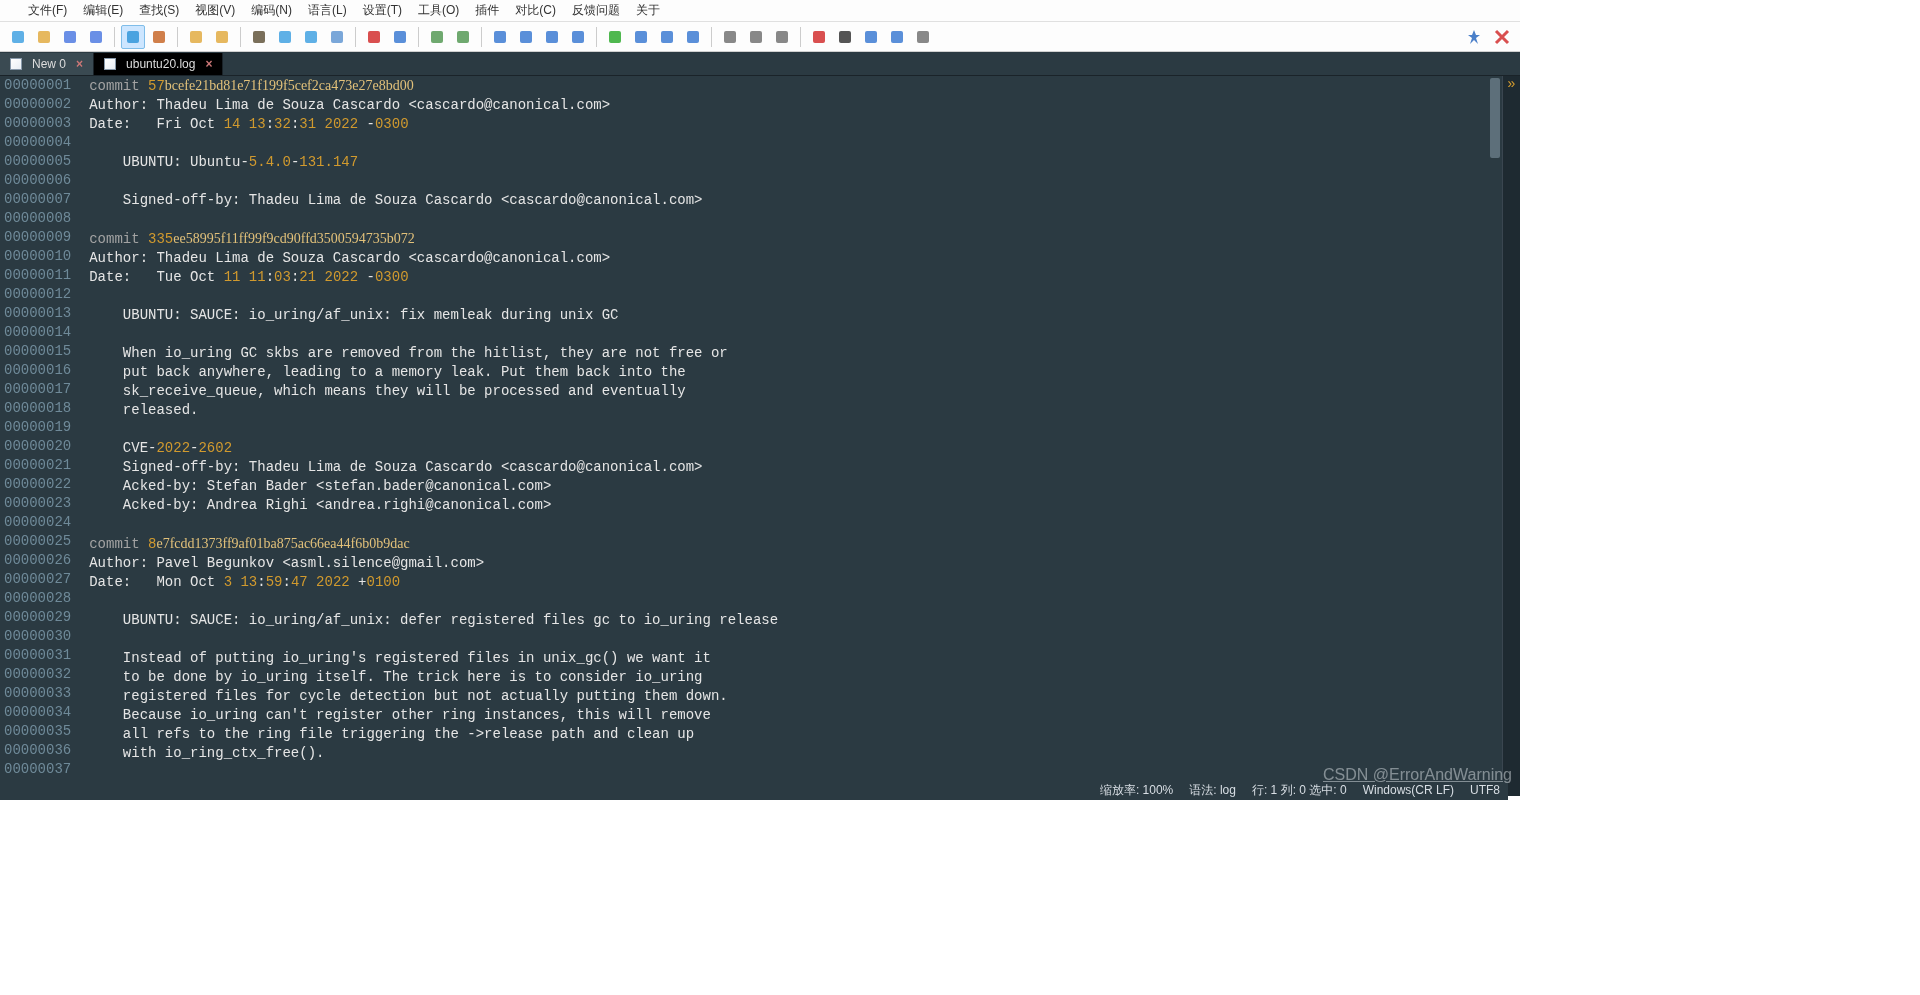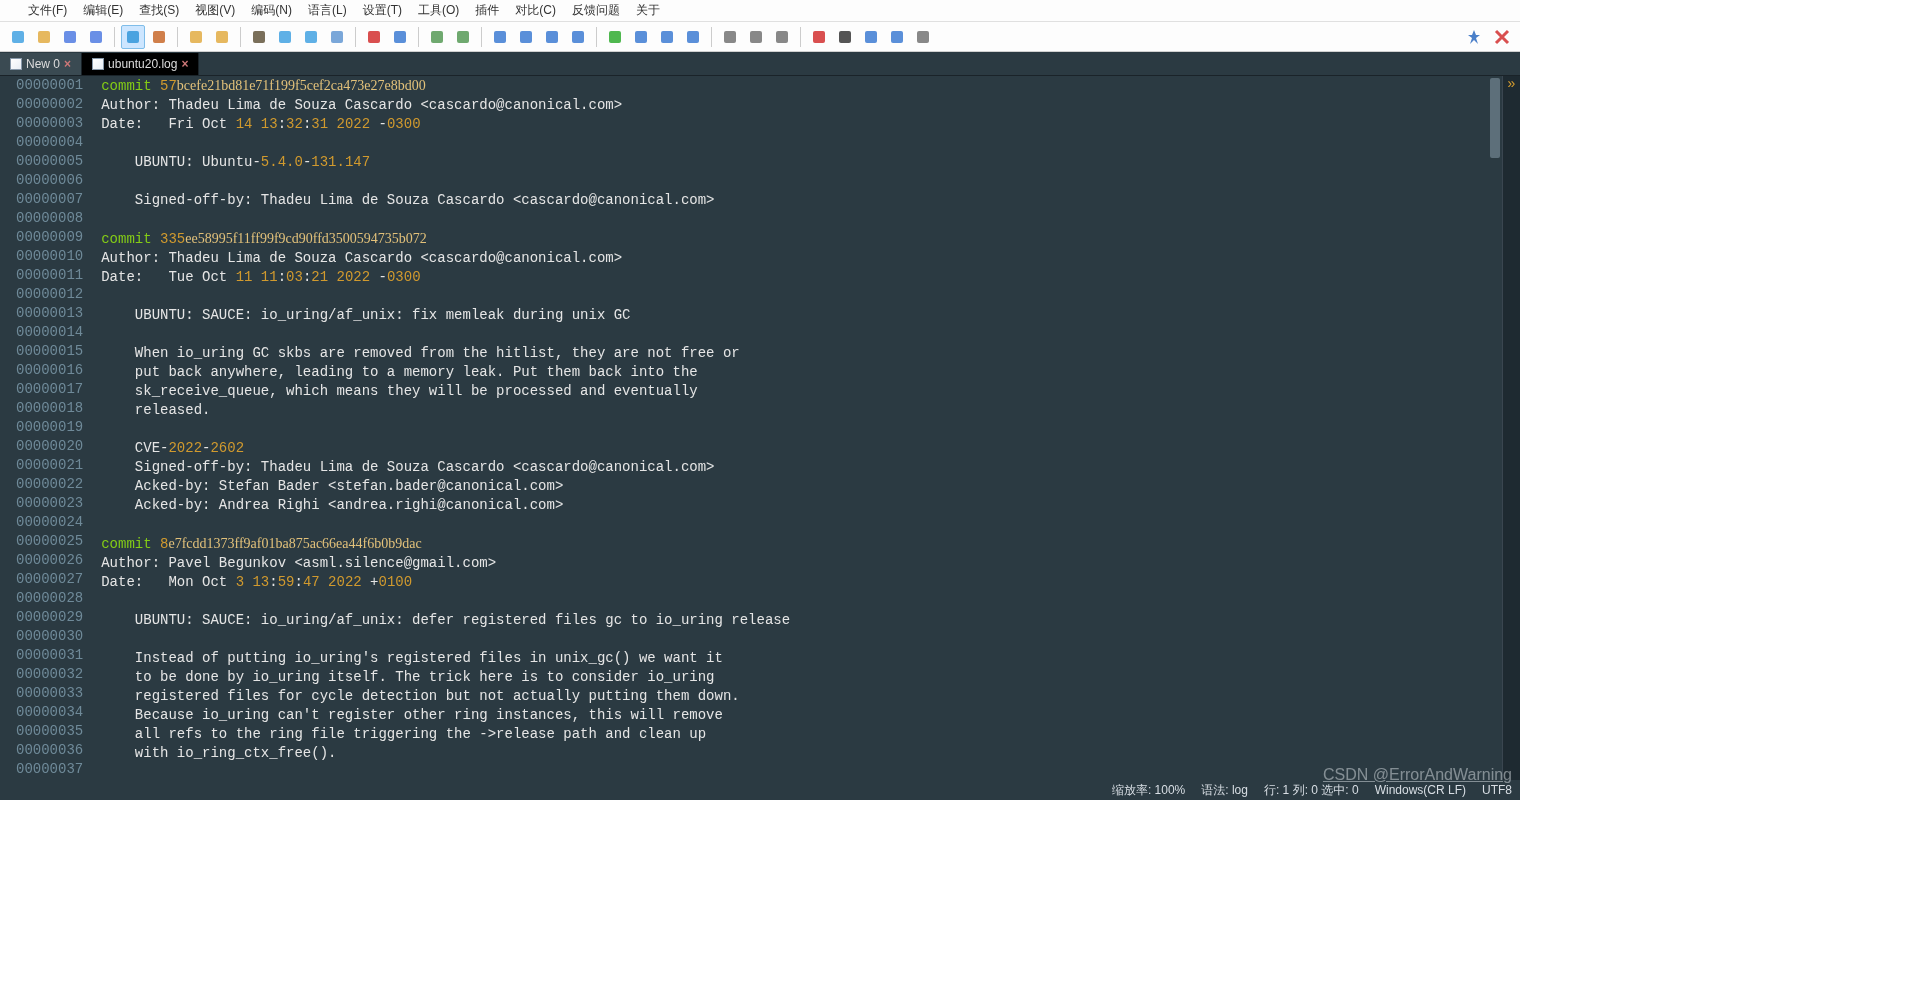--- a/index.html
+++ b/index.html
@@ -65,21 +65,21 @@
 }
 .tab {
   display: flex;
   align-items: center;
   padding: 3px 10px;
   background: #3a4a52;
   color: #ddd;
   font-size: 12px;
   border-right: 1px solid #1a2329;
   cursor: pointer;
-  gap: 4px;
+  gap: 10px;
   height: 22px;
 }
 .tab.active { background: #000000; }
 .tab .doc-icon {
   width: 12px; height: 12px;
   background: linear-gradient(135deg,#fff 0%,#e8eef5 100%);
   border: 1px solid #8899aa;
 }
 .tab .close-x { color: #c77; font-weight: bold; cursor: pointer; }
 .editor {
@@ -88,32 +88,32 @@
   background: #2b3a42;
   font-family: Consolas, "Courier New", monospace;
   font-size: 14px;
   line-height: 19px;
   position: relative;
 }
 .gutter {
   background: #2b3a42;
   color: #6f8a99;
   text-align: right;
-  padding: 0 6px 0 16px;
+  padding: 0 6px 0 4px;
   user-select: none;
   white-space: pre;
 }
 .code {
   flex: 1;
   color: #d8dee4;
   white-space: pre;
   padding-left: 12px;
   overflow: hidden;
 }
-.code .tok-kw { color: #84cc16; text-align: right; }
+.code .tok-kw { color: #a3a3a3; text-align: right; }
 .code .tok-hash { color: #e2c17a; font-family: Liberation Serif, serif; }
 .code .tok-num { color: #d19a2e; }
 .code .tok-punct { color: #e5e5e5; }
 .scrollbar-v {
   width: 14px;
   background: #2b3a42;
   position: relative;
 }
 .scrollbar-v .thumb {
   position: absolute;
@@ -131,21 +131,21 @@
   position: relative;
 }
 .minimap-strip .chev {
   color: #d19a2e;
   text-align: center;
   font-size: 14px;
   line-height: 16px;
 }
 .statusbar {
   position: absolute;
-  left: 0; right: 0; bottom: 0;
+  left: 0; right: 12px; bottom: 0;
   height: 20px;
   background: #2b3a42;
   color: #d8dee4;
   font-size: 12px;
   display: flex;
   align-items: center;
   justify-content: flex-end;
   padding: 0 8px;
   gap: 16px;
 }

